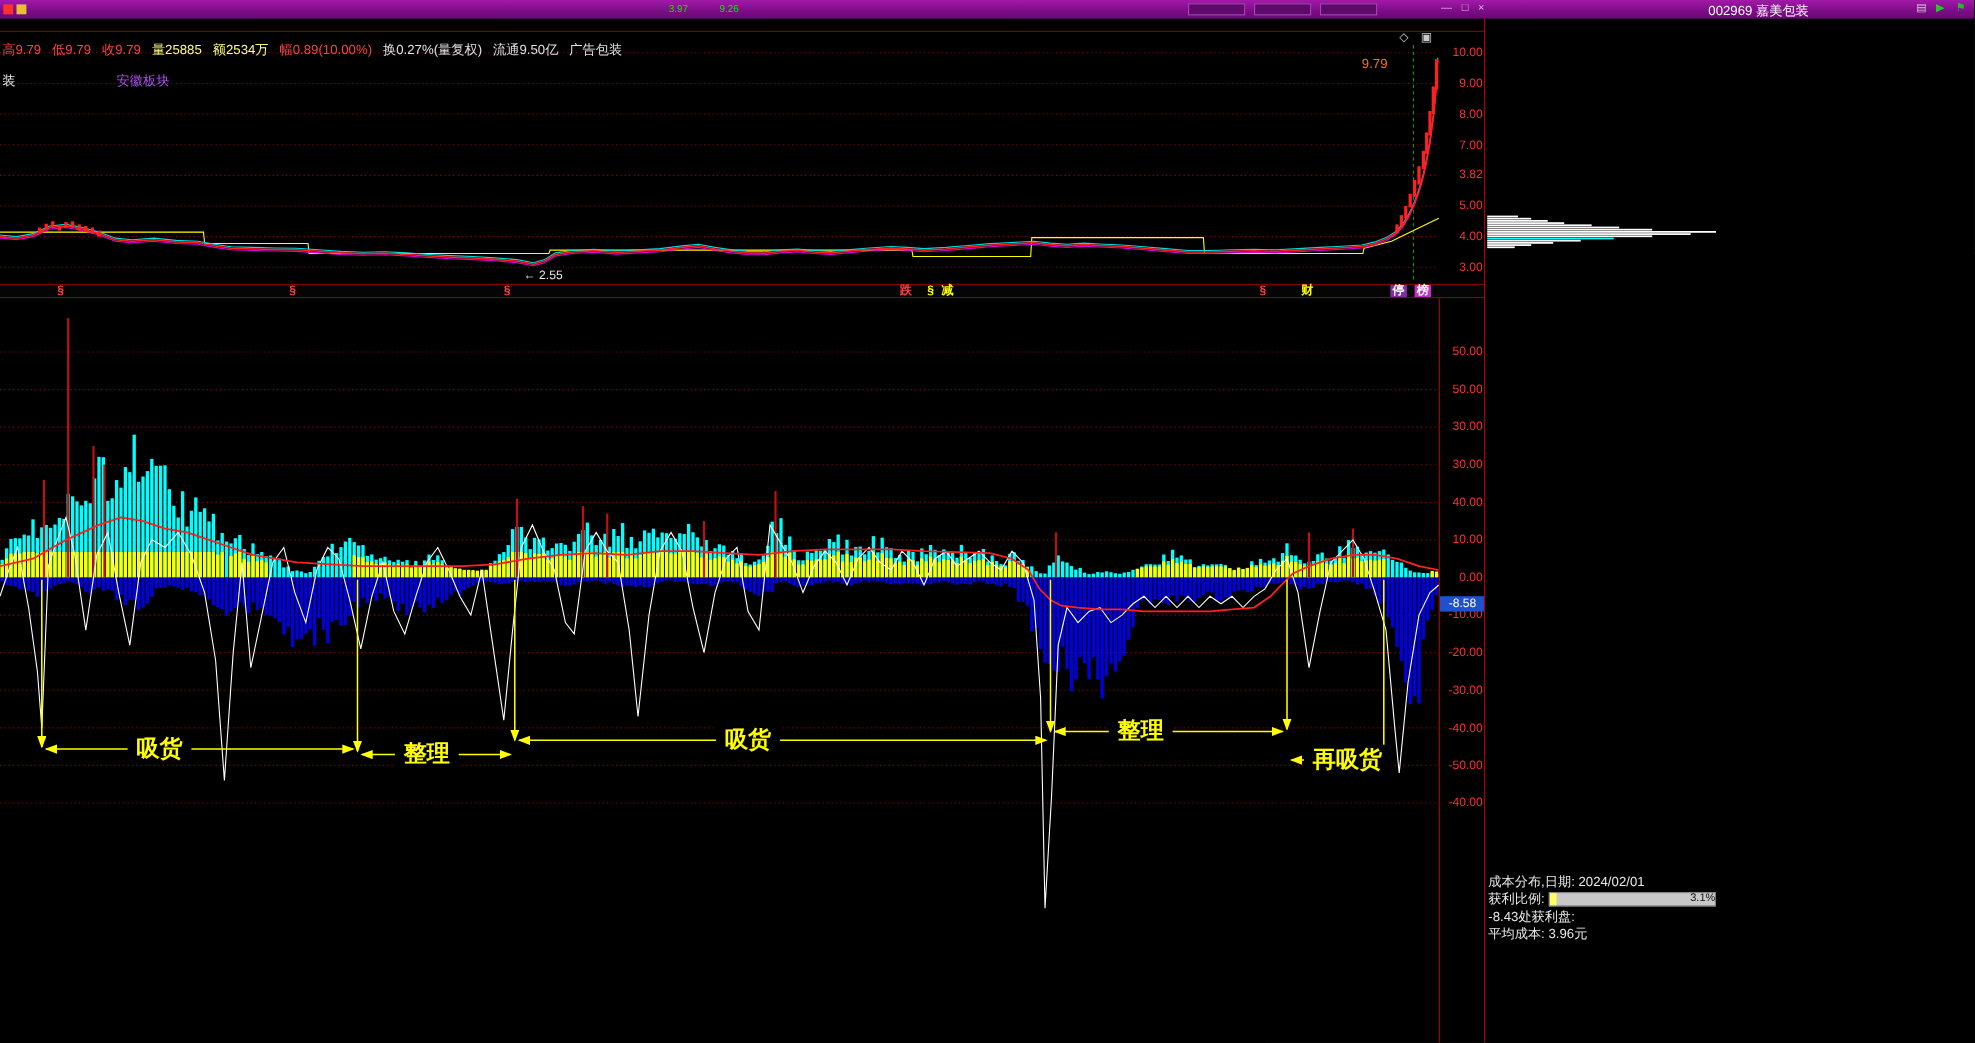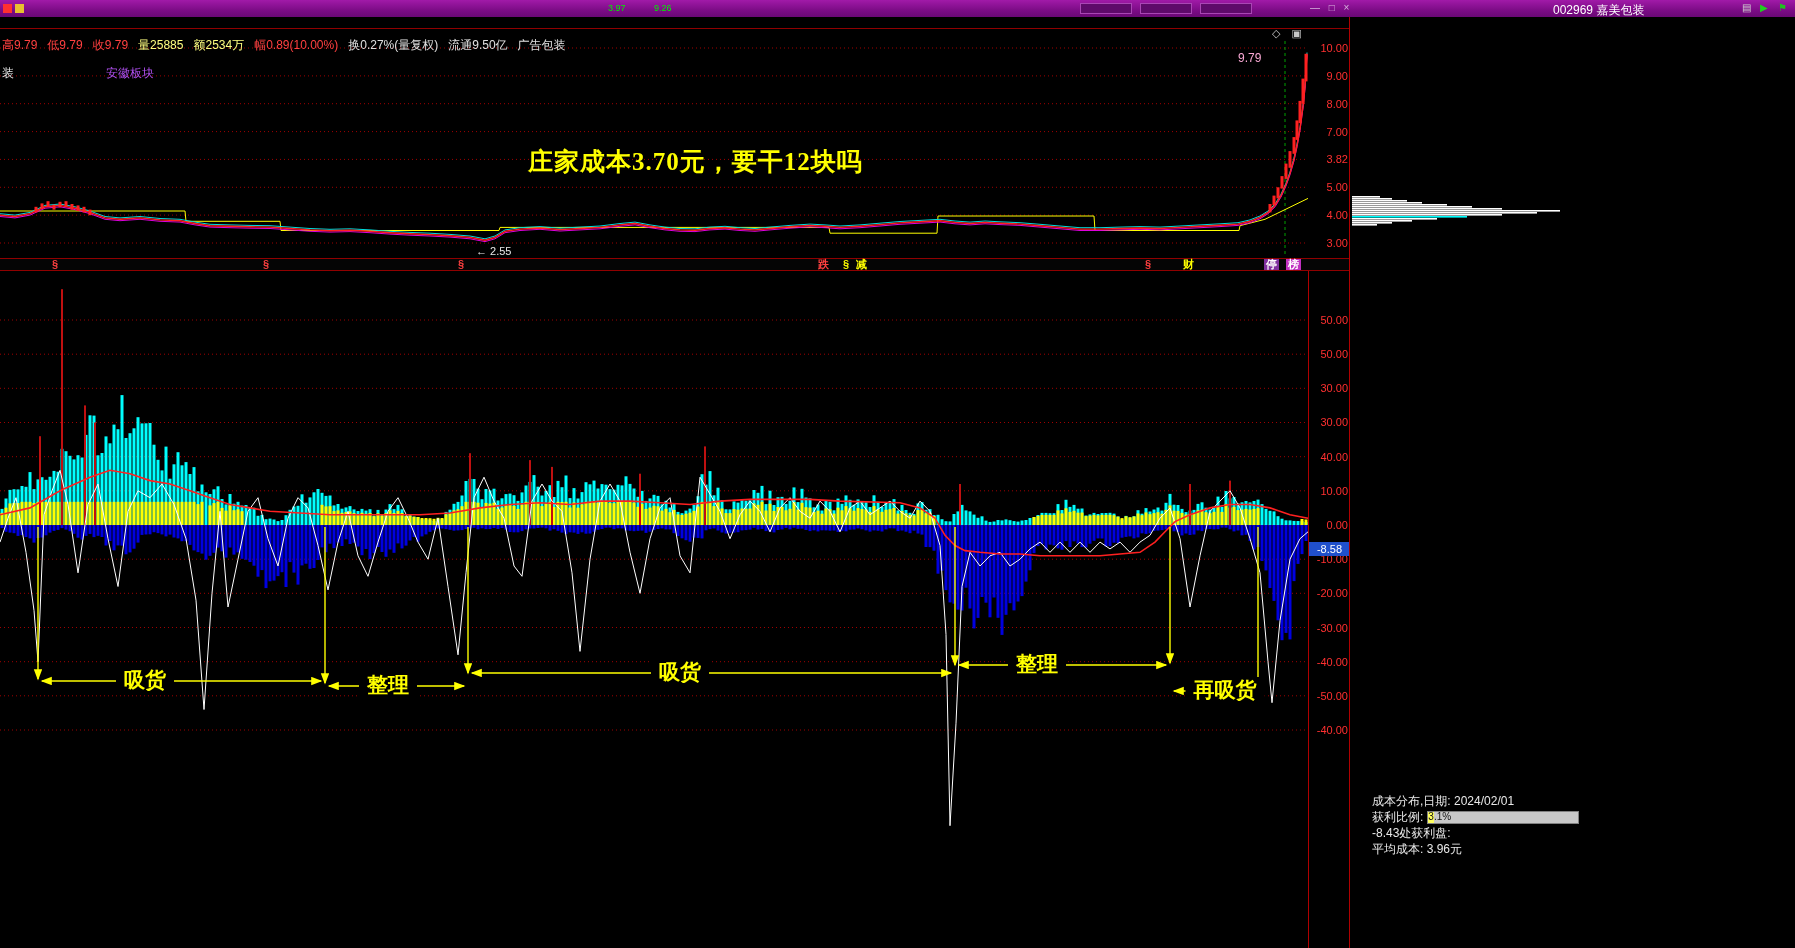--- a/index.html
+++ b/index.html
@@ -10,39 +10,39 @@
   .tb-btn{position:absolute;top:3px;height:11px;width:52px;background:#5e0a6a;border:1px solid #a946b4;box-sizing:border-box;}
   #stock-code{position:absolute;left:1553px;top:2px;color:#ffffff;font-size:12px;white-space:nowrap;}
   #win-ctrl{position:absolute;left:1310px;top:2px;color:#d8b2de;font-size:10px;letter-spacing:3px;}
   #kline-sec{position:absolute;left:0;top:17px;width:1795px;height:241px;}
   #kl-svg{position:absolute;left:0;top:0;width:1350px;height:241px;}
   #info-row{position:absolute;left:2px;top:20px;font-size:12px;white-space:nowrap;z-index:3;}
   .kax{position:absolute;left:1310px;width:38px;text-align:right;color:#ff3030;font-size:11px;}
   #big-note{position:absolute;left:528px;top:128px;color:#ffff00;font:bold 25px "Liberation Serif",serif;letter-spacing:1px;z-index:3;}
   #corner-label{position:absolute;left:2px;top:48px;color:#e8e8e8;font-size:12px;}
   #sector-label{position:absolute;left:106px;top:48px;color:#b050f0;font-size:12px;}
-  #price-top{position:absolute;left:1238px;top:34px;color:#f9a8d4;font-size:12px;}
+  #price-top{position:absolute;left:1238px;top:34px;color:#f97316;font-size:12px;}
   #low-note{position:absolute;left:476px;top:228px;color:#e8e8e8;font-size:11px;}
   #pane-icons{position:absolute;left:1272px;top:10px;color:#c8c8c8;font-size:11px;letter-spacing:4px;}
   #divider{position:absolute;left:0;top:258px;width:1350px;height:13px;background:#050505;border-top:1px solid #900000;border-bottom:1px solid #900000;box-sizing:border-box;z-index:4;}
   .badge{position:absolute;top:0;font-size:11px;line-height:11px;font-weight:bold;}
   #ind-sec{position:absolute;left:0;top:271px;width:1350px;height:677px;}
   #ind-svg{position:absolute;left:0;top:0;width:1350px;height:677px;}
   .iax{position:absolute;left:1310px;width:38px;text-align:right;color:#ff3030;font-size:11px;}
   #cur-val{position:absolute;left:1309px;top:271px;width:41px;background:#2050cc;color:#fff;font-size:11px;text-align:center;padding:1px 0;z-index:3;}
   .phase{position:absolute;transform:translateX(-50%);background:#000;color:#ffff00;font:bold 21px "Liberation Serif",serif;padding:0 8px;line-height:27px;white-space:nowrap;z-index:3;}
   #rpanel{position:absolute;left:1350px;top:17px;width:445px;height:931px;background:#000;}
   #vp-svg{position:absolute;left:0;top:0;width:445px;height:931px;}
   .vline-red{position:absolute;background:#b00000;z-index:6;}
   .hline-red{position:absolute;background:#900000;z-index:6;}
   #cost-box{position:absolute;left:3px;top:776px;color:#e8e8e8;font-size:12px;z-index:3;}
-  #cost-box > div{margin-bottom:2px;height:14px;margin-left:19px;}
+  #cost-box > div{margin-bottom:2px;height:14px;}
   #profit-bar{display:inline-block;vertical-align:middle;width:150px;height:11px;background:#c8c8c8;border:1px solid #808080;position:relative;margin-left:4px;}
   #profit-bar .fill{position:absolute;left:0;top:0;bottom:0;width:6px;background:#ffff60;}
-  #profit-bar .pct{position:absolute;left:0;right:0;top:-1px;text-align:left;color:#101010;font-size:10px;}
+  #profit-bar .pct{position:absolute;left:11px;right:0;top:-1px;text-align:right;color:#101010;font-size:10px;}
   .mini-num{position:absolute;top:3px;color:#00ee00;font-size:9px;text-align:right;}
 </style>
 </head>
 <body>
 
 <div id="screen">
 
   <header id="titlebar">
     <span class="tb-sq" style="left:3px;background:#ff3030"></span>
     <span class="tb-sq" style="left:15px;background:#e8c030"></span>
@@ -101,21 +101,20 @@
         <div class="kax" style="top:81px">8.00</div>
         <div class="kax" style="top:109px">7.00</div>
         <div class="kax" style="top:136px">3.82</div>
         <div class="kax" style="top:164px">5.00</div>
         <div class="kax" style="top:192px">4.00</div>
         <div class="kax" style="top:220px">3.00</div>
       </div>
     <div id="info-row"><span style="color:#ff4040;margin-right:10px">高9.79</span><span style="color:#ff4040;margin-right:10px">低9.79</span><span style="color:#ff4040;margin-right:10px">收9.79</span><span style="color:#ffff80;margin-right:10px">量25885</span><span style="color:#ffff80;margin-right:10px">额2534万</span><span style="color:#ff4040;margin-right:10px">幅0.89(10.00%)</span><span style="color:#e0e0e0;margin-right:10px">换0.27%(量复权)</span><span style="color:#e0e0e0;margin-right:10px">流通9.50亿</span><span style="color:#e0e0e0;margin-right:10px">广告包装</span></div>
     <div id="corner-label">装</div>
     <div id="sector-label">安徽板块</div>
-    <div id="big-note">庄家成本3.70元，要干12块吗</div>
     <div id="price-top">9.79</div>
     <div id="low-note">← 2.55</div>
     <div id="pane-icons">◇ ▣</div>
   </section>
 
   <div id="divider">
       <span class="badge" style="left:52px;color:#ff4040">§</span>
       <span class="badge" style="left:263px;color:#ff4040">§</span>
       <span class="badge" style="left:458px;color:#ff4040">§</span>
       <span class="badge" style="left:818px;color:#ff4040">跌</span>

